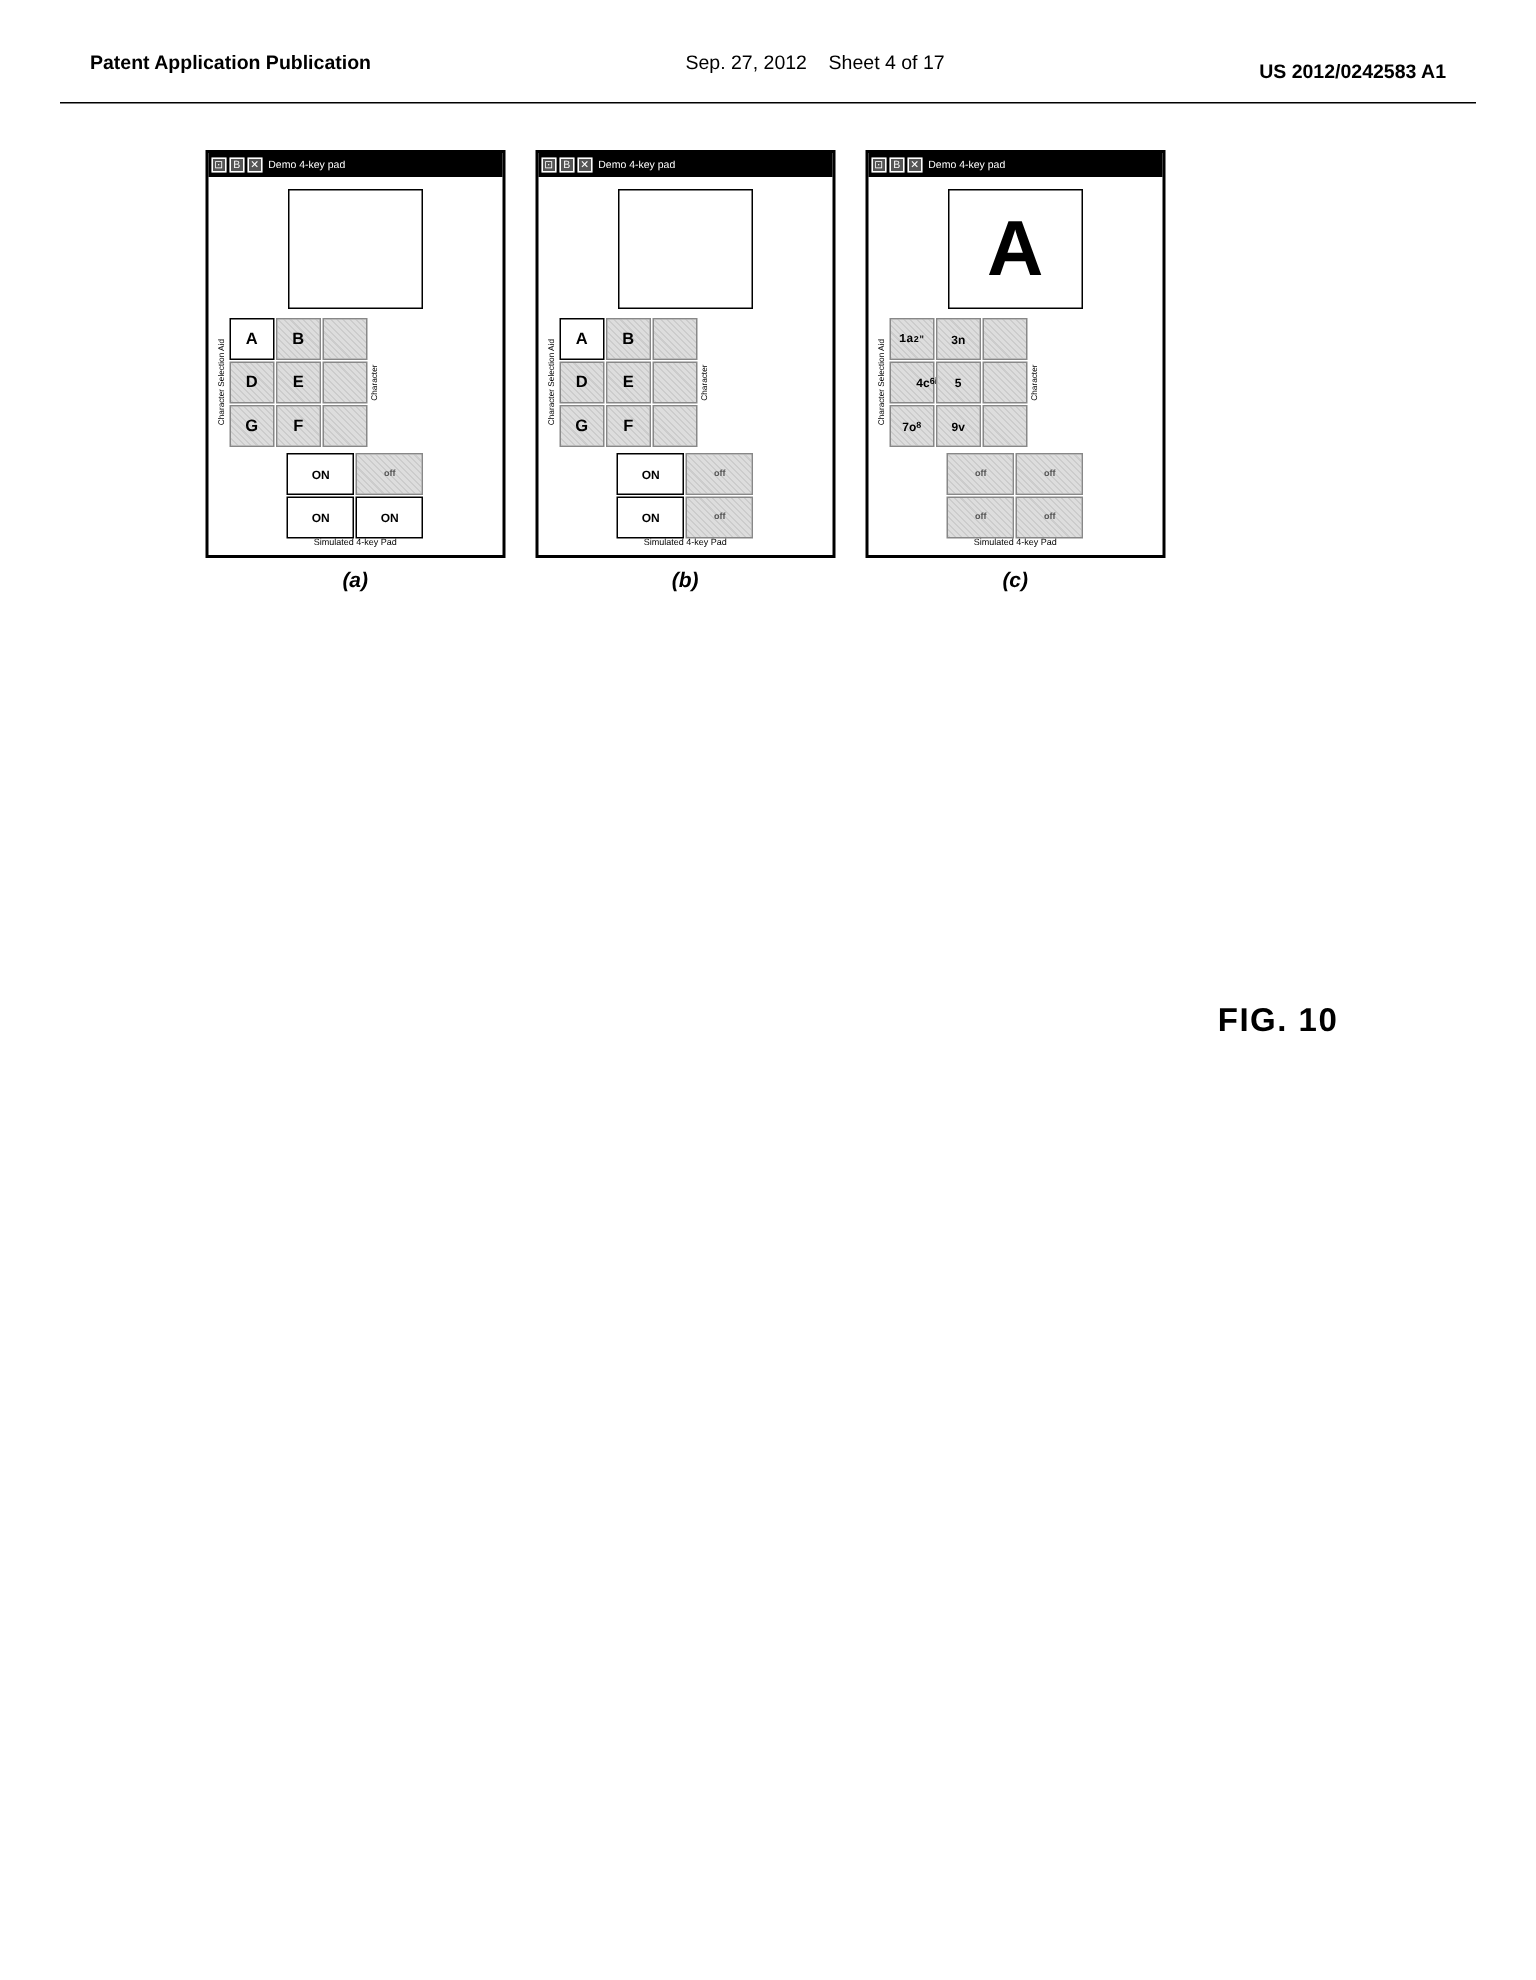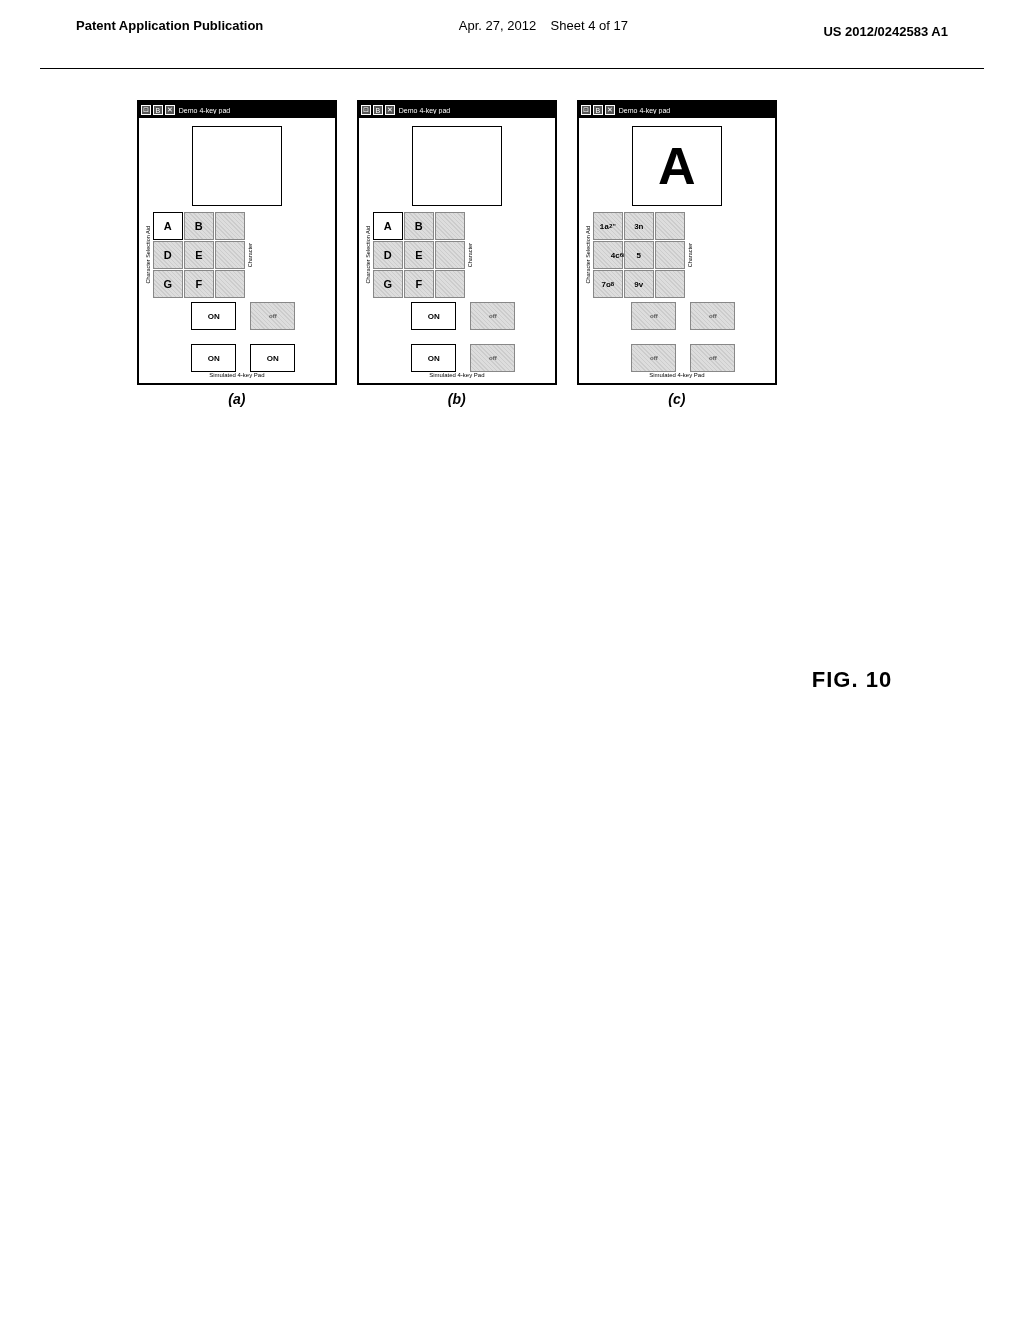--- a/index.html
+++ b/index.html
@@ -8,27 +8,27 @@
       height: 1320px;
       background: #fff;
       font-family: Arial, sans-serif;
       position: relative;
       overflow: hidden;
     }
 
     
     .header {
       position: absolute;
-      top: 12px;
+      top: 28px;
       left: 0;
       right: 0;
       display: flex;
       justify-content: space-between;
       align-items: center;
-      padding: 0 76px;
+      padding: 0 60px;
     }
     .header-left {
       font-size: 13px;
       font-weight: bold;
       color: #000;
     }
     .header-center {
       font-size: 13px;
       color: #000;
       text-align: center;
@@ -160,21 +160,21 @@
     }
     .keypad-label {
       font-size: 6px;
       color: #000;
       text-align: center;
       margin-bottom: 1px;
     }
     .keypad-grid {
       display: grid;
       grid-template-columns: repeat(2, 45px);
-      gap: 14px;
+      gap: 1px;
       margin: 0 auto;
       width: 91px;
     }
     .key-cell {
       height: 28px;
       border: 1px solid #888;
       display: flex;
       align-items: center;
       justify-content: center;
       font-size: 8px;
@@ -242,21 +242,21 @@
       height: 1px;
       background: #000;
     }
   </style>
 </head>
 <body>
 
 <div class="header">
   <span class="header-left">Patent Application Publication</span>
   <span class="header-center">
-    <span>Apr. 27, 2012</span>
+    <span>Sep. 27, 2012</span>
     &nbsp;&nbsp;
     <span>Sheet 4 of 17</span>
   </span>
   <span class="header-right">US 2012/0242583 A1</span>
 </div>
 
 <div class="header-divider"></div>
 
 <div class="main-content">
 

